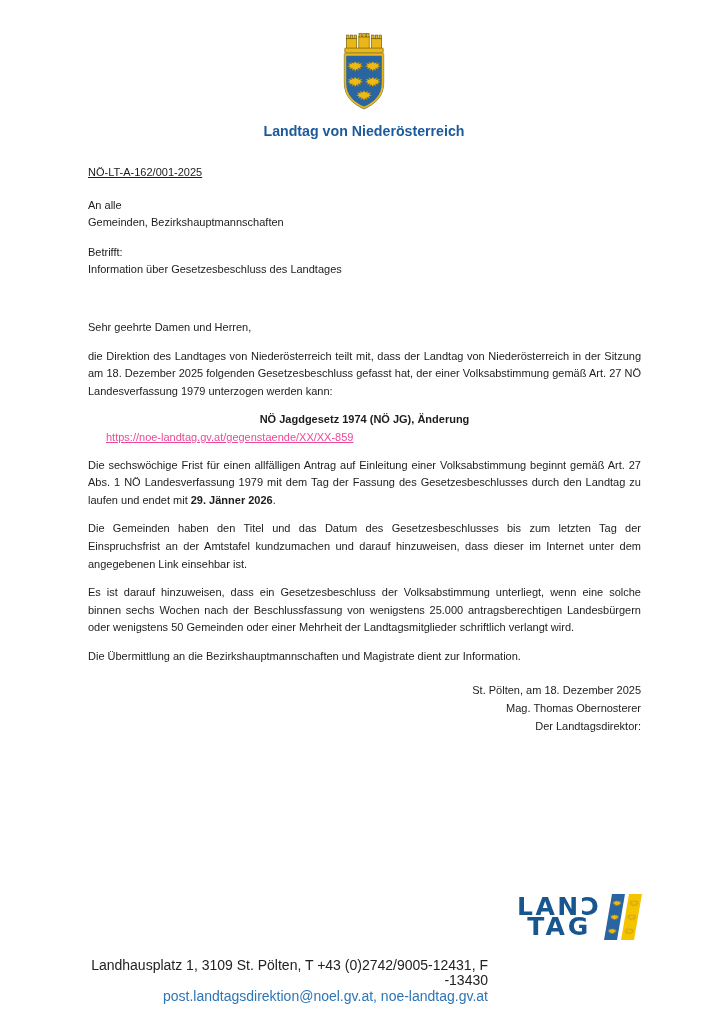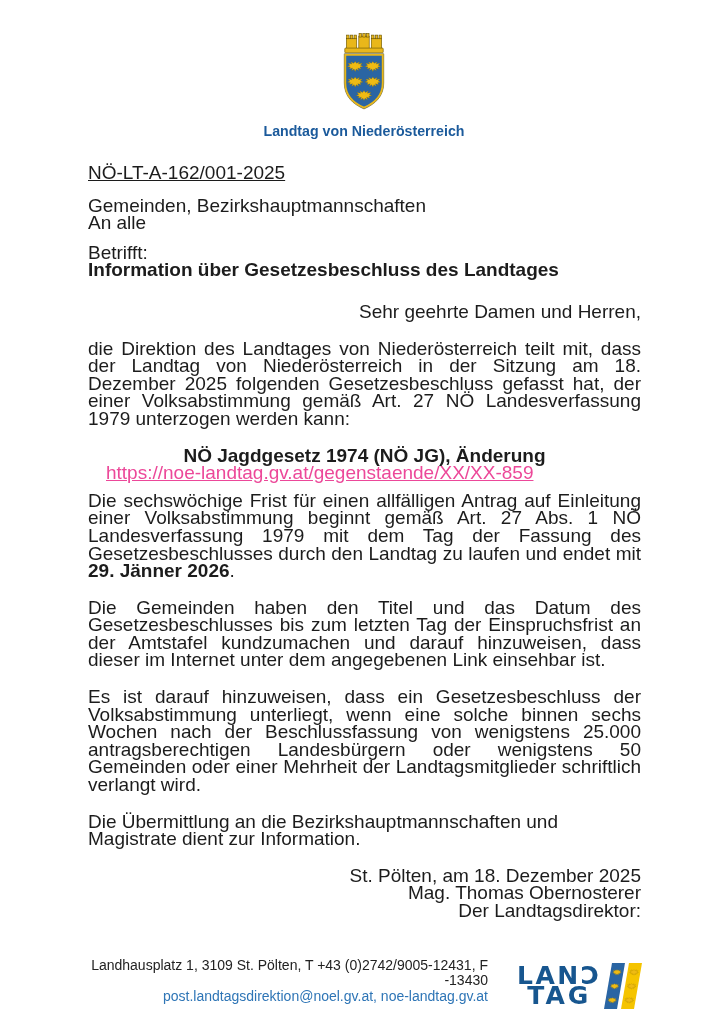--- a/index.html
+++ b/index.html
@@ -17,33 +17,33 @@
   .letterhead { text-align: center; padding-top: 33px; }
   .crest-svg { display: block; margin: 0 auto; }
   .org-title {
     margin-top: 13px;
     font-size: 14.2px;
     font-weight: bold;
     color: #1b5a9b;
   }
   .content {
     padding: 0 87px 0 88px;
-    font-size: 19px;
+    font-size: 11px;
     line-height: 17.6px;
   }
   .ref-number {
     margin-top: 25px;
     text-decoration: underline;
     display: inline-block;
   }
   .ref-row { margin: 0; }
   .recipient-block { margin-top: 15px; }
   .subject-block { margin-top: 12px; }
-  .subject-line { font-weight: bold; }
-  .salutation { margin-top: 24px; text-align: right; }
+  .subject-line { font-weight: normal; }
+  .salutation { margin-top: 40px; }
   .para { text-align: justify; margin-top: 10px; }
   .para-tight { text-align: justify; margin-top: 6px; }
   .law-block { margin-top: 8px; }
   .law-title { font-weight: bold; text-align: center; }
   .law-link {
     color: #ec4899;
     text-decoration: underline;
     cursor: pointer;
     padding-left: 18px;
   }
@@ -57,21 +57,21 @@
     width: 400px;
     text-align: right;
     font-size: 14px;
     line-height: 15.4px;
     color: #222222;
   }
   .footer-contact { color: #2e75b6; cursor: pointer; }
   .logo {
     position: absolute;
     left: 517px;
-    top: 962px;
+    top: 893px;
     display: flex;
     align-items: center;
   }
   .logo-wordmark {
     font-family: "DejaVu Sans", sans-serif;
     font-weight: bold;
     color: #17568f;
     font-size: 25px;
     line-height: 0.8;
     letter-spacing: 2.5px;
@@ -123,22 +123,22 @@
       <use href="#eagle" transform="translate(50,119) scale(1.5)"></use>
     </svg>
     <div class="org-title">Landtag von Niederösterreich</div>
   </div>
 
   <div class="content">
 
     <p class="ref-row"><span class="ref-number">NÖ-LT-A-162/001-2025</span></p>
 
     <div class="recipient-block">
+      <div>An alle</div>
       <div>Gemeinden, Bezirkshauptmannschaften</div>
-      <div>An alle</div>
     </div>
 
     <div class="subject-block">
       <div>Betrifft:</div>
       <div class="subject-line">Information über Gesetzesbeschluss des Landtages</div>
     </div>
 
     <p class="salutation">Sehr geehrte Damen und Herren,</p>
 
     <p class="para">die Direktion des Landtages von Niederösterreich teilt mit, dass der Landtag von Niederösterreich in der Sitzung am 18. Dezember 2025 folgenden Gesetzesbeschluss gefasst hat, der einer Volksabstimmung gemäß Art. 27 NÖ Landesverfassung 1979 unterzogen werden kann:</p>

